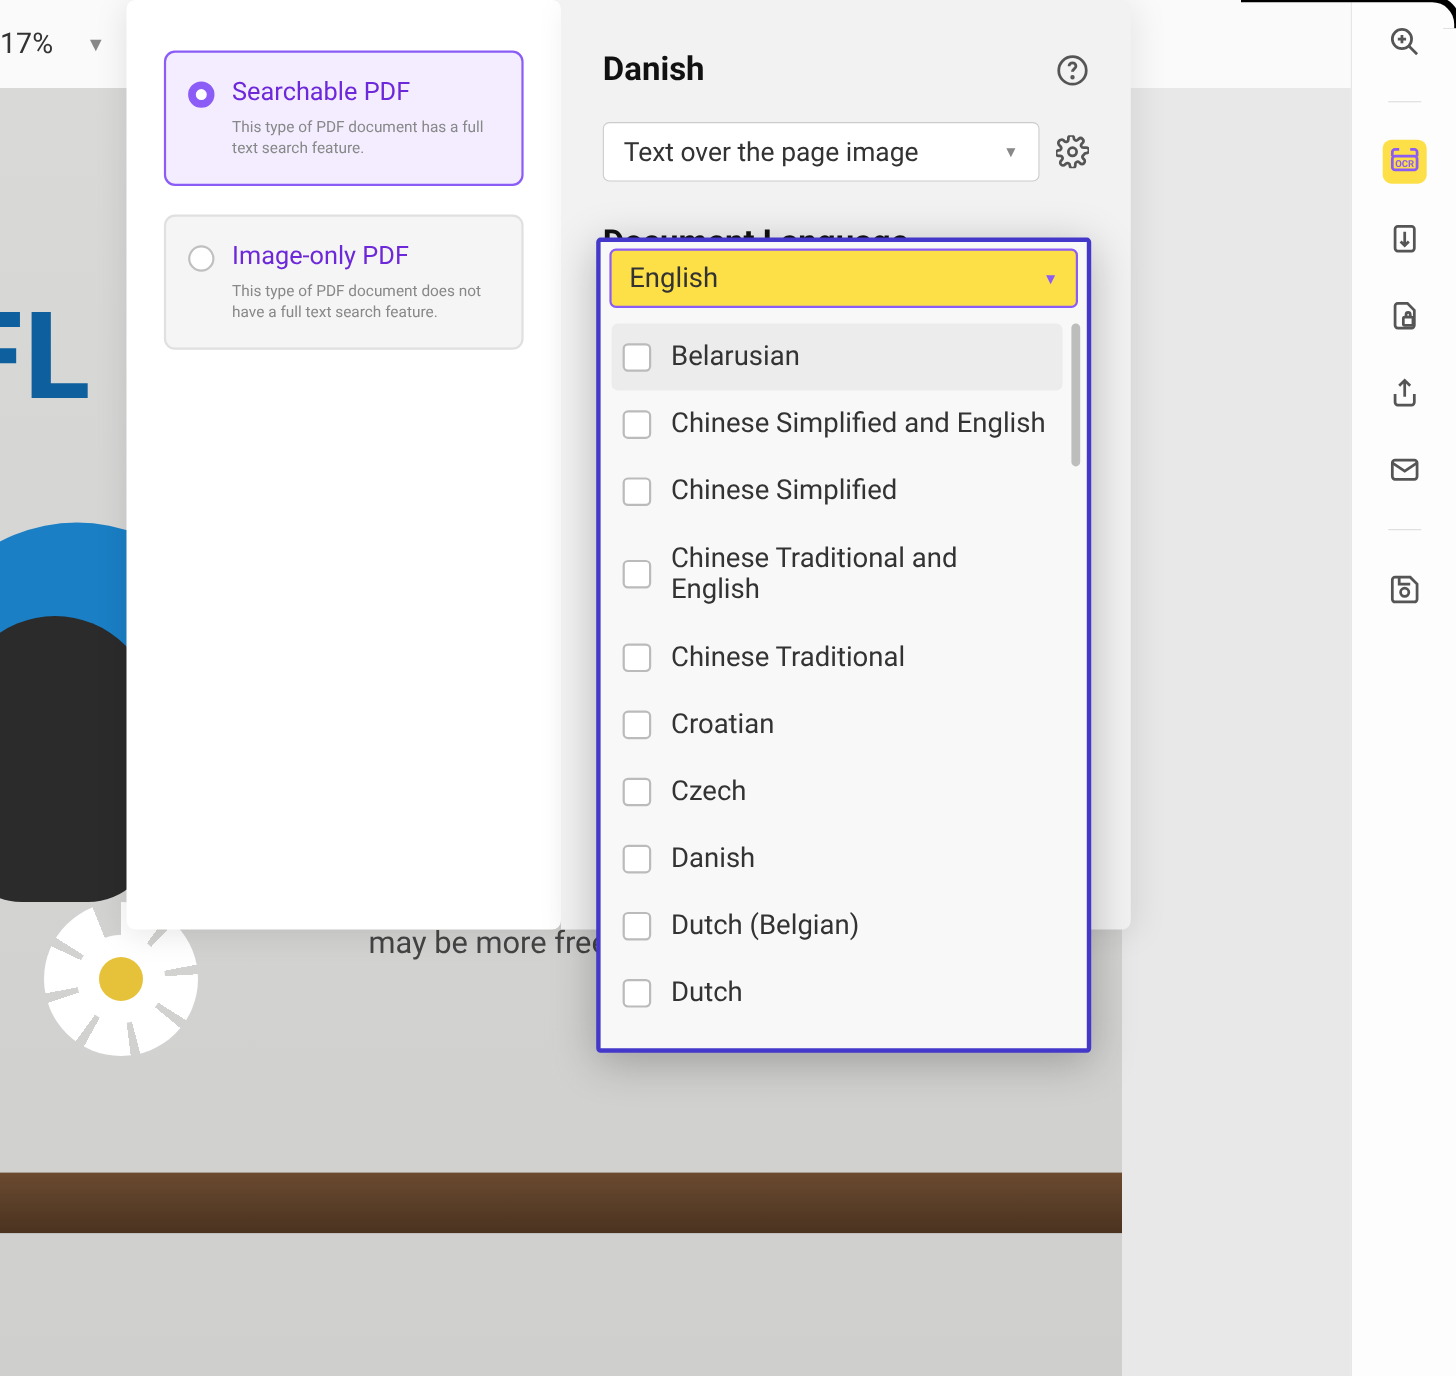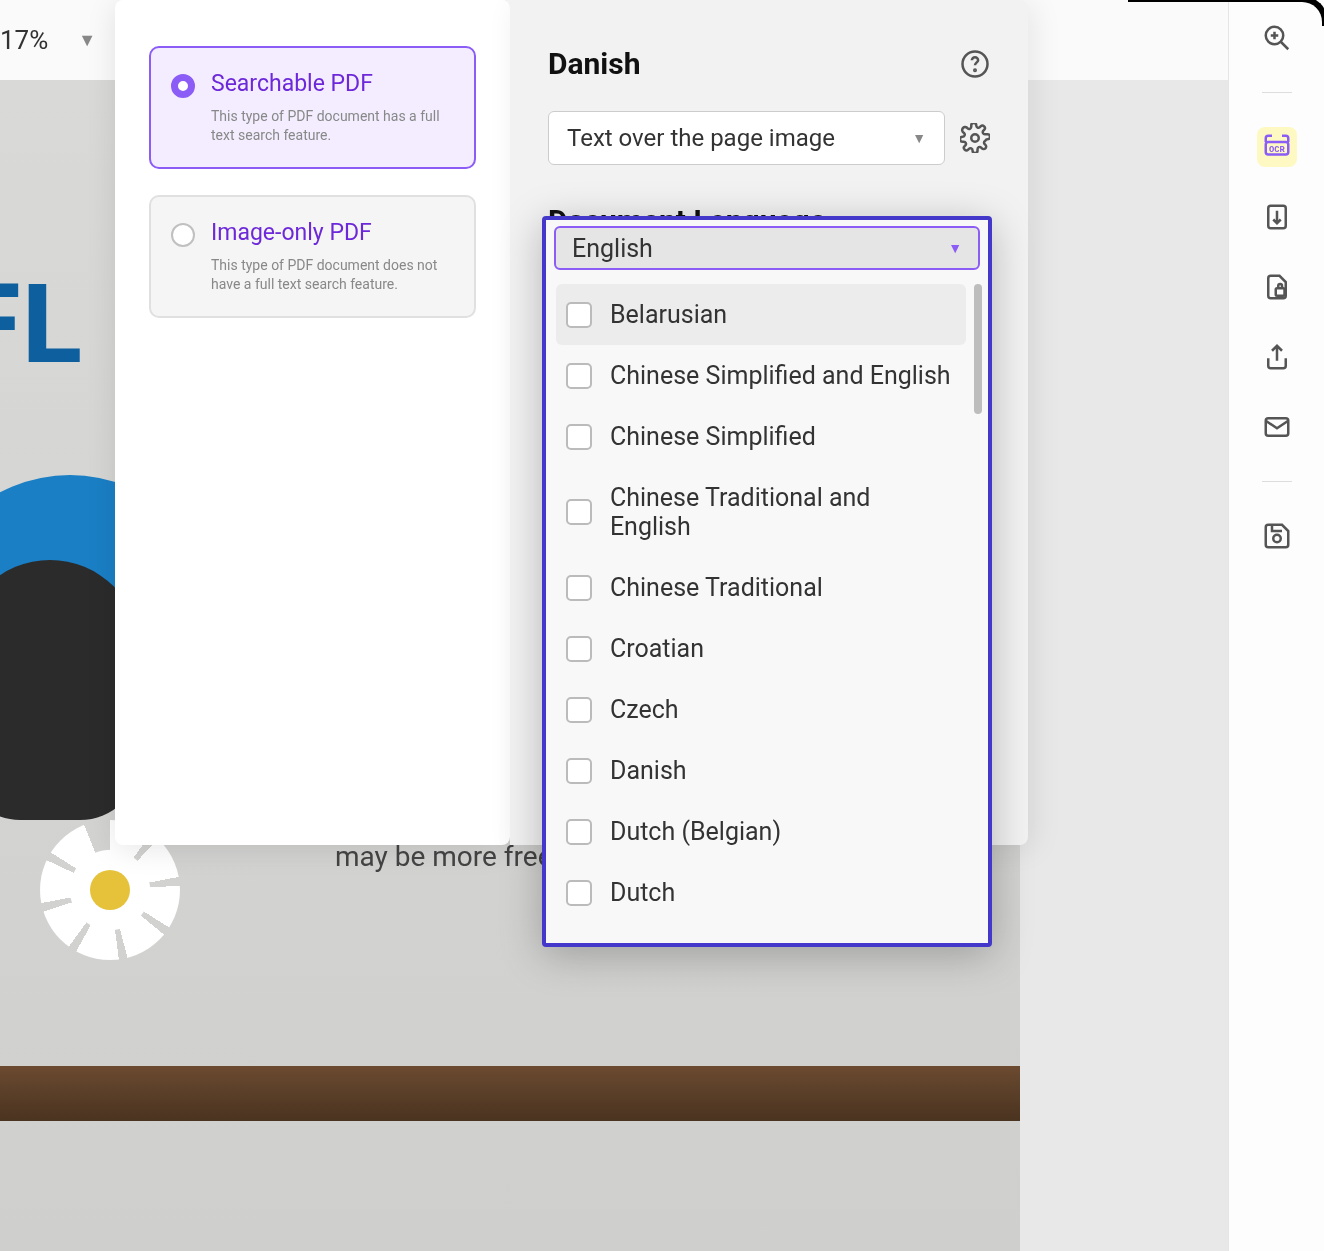--- a/index.html
+++ b/index.html
@@ -203,22 +203,22 @@
     width: 450px;
     background: #f8f8f8;
     border: 4px solid #4338ca;
     border-radius: 4px;
     box-shadow: 0 8px 40px rgba(0,0,0,0.25);
     z-index: 10;
     padding-bottom: 20px;
   }
   .lang-dropdown .combo {
     margin: 6px 8px 10px 8px;
-    height: 44px;
-    background: #e5e5e5;
+    height: 54px;
+    background: #fde047;
     border: 2px solid #8b5cf6;
     border-radius: 6px;
     display: flex;
     align-items: center;
     justify-content: space-between;
     padding: 0 16px;
     font-size: 25px;
     color: #333;
   }
   .lang-dropdown .combo .tri {
@@ -282,23 +282,22 @@
     width: 30px; height: 1px; background: #ddd; margin: 4px 0;
   }
   .sb-icon {
     width: 40px; height: 40px;
     display: flex; align-items: center; justify-content: center;
     color: #555;
     cursor: pointer;
     border-radius: 8px;
   }
   .sb-icon.active {
-    background: #fef9c3;
+    background: #fde047;
     color: #8b5cf6;
-    font-family: Liberation Mono, monospace;
   }
   .sb-icon svg { width: 30px; height: 30px; }
 
   .corner-curve {
     position: absolute;
     top: -4px; right: -4px;
     width: 200px; height: 30px;
     border-top-right-radius: 26px;
     border: 6px solid #000;
     border-left: none; border-bottom: none;

